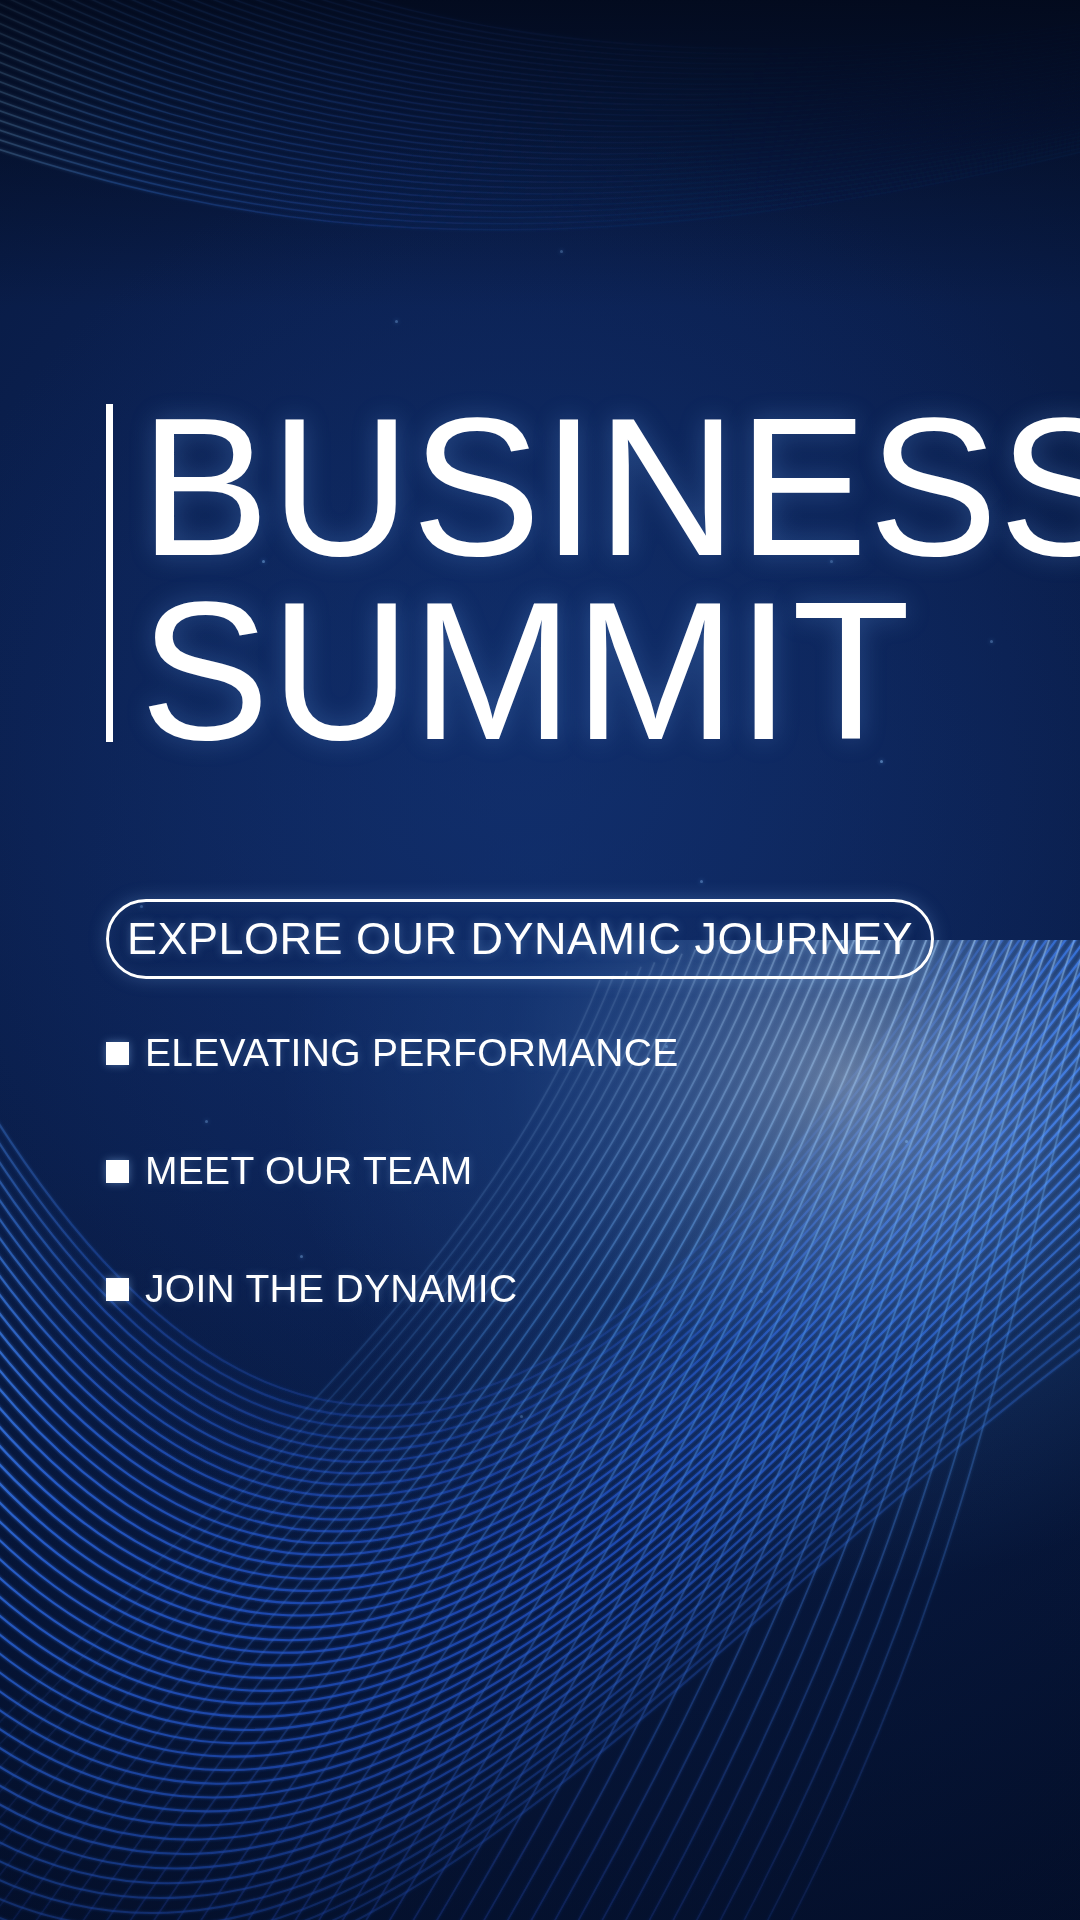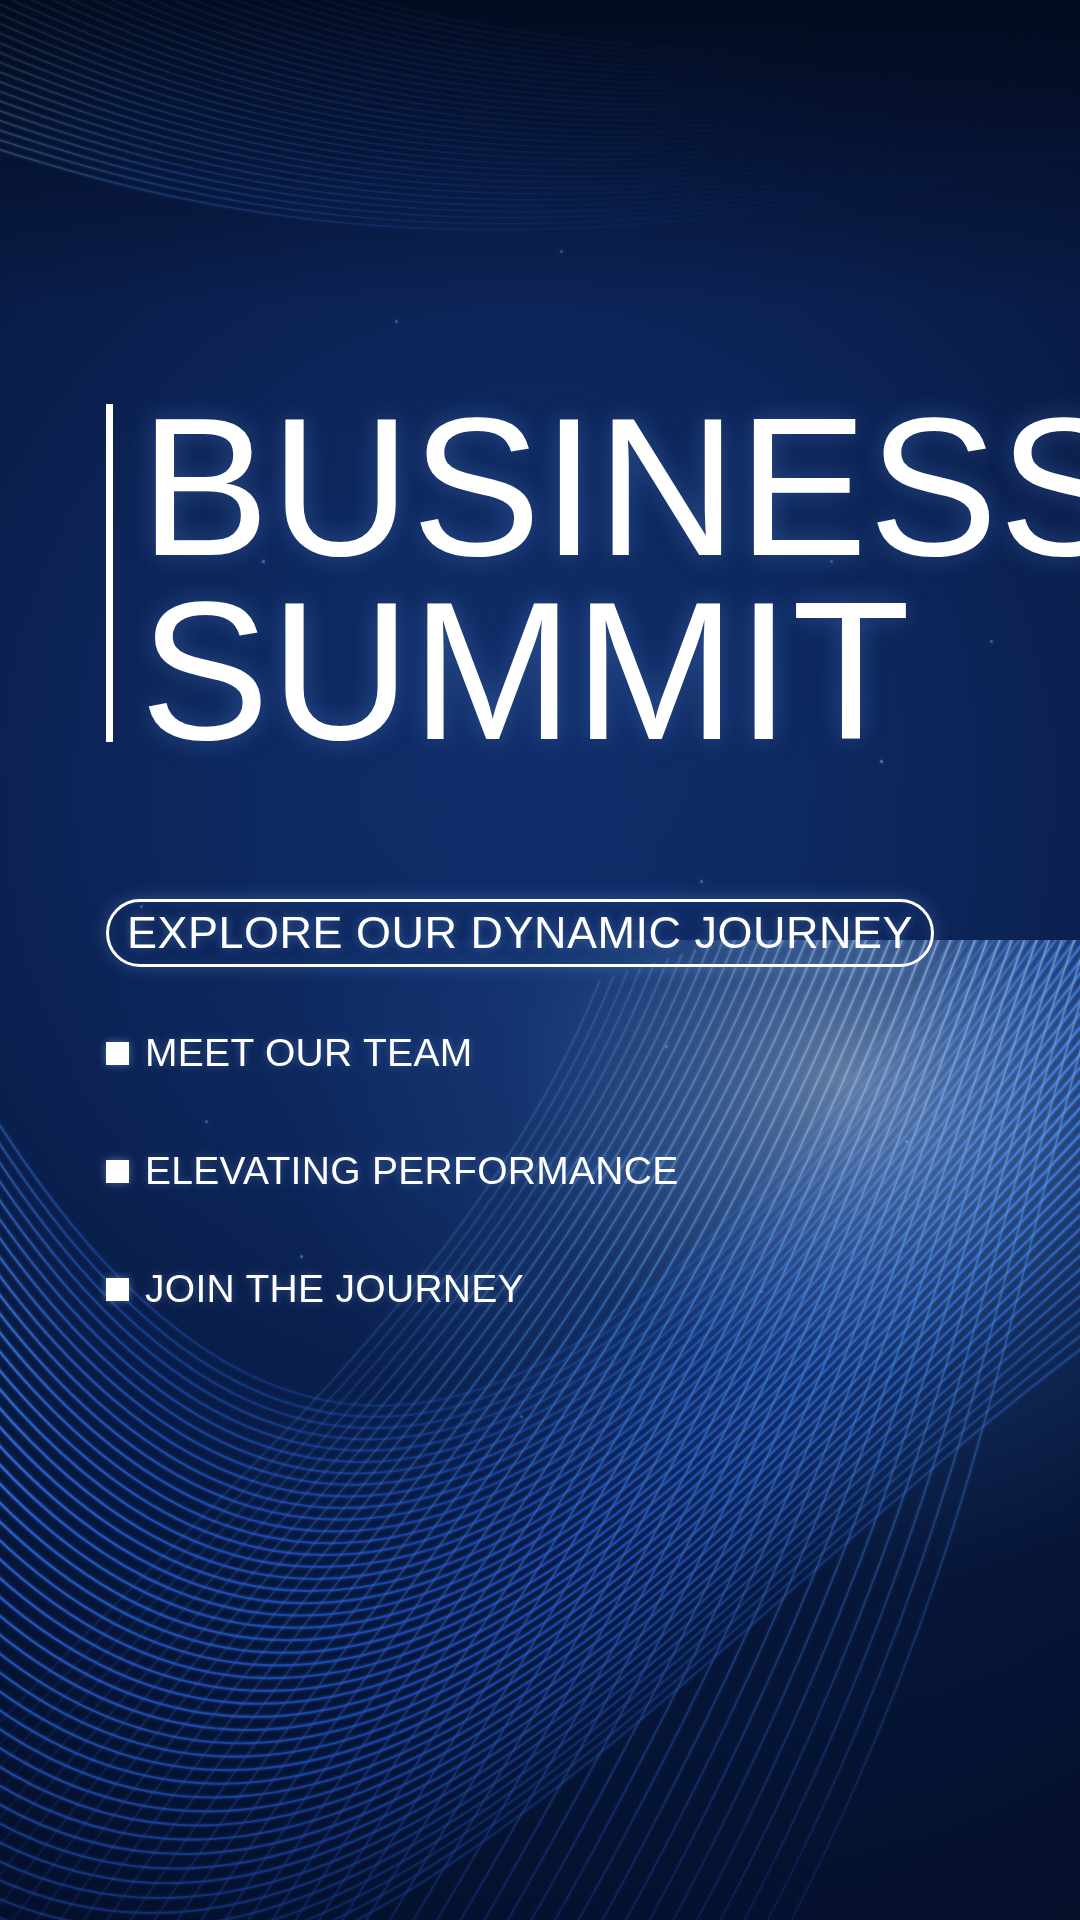--- a/index.html
+++ b/index.html
@@ -86,21 +86,21 @@
     text-shadow: 0 0 26px rgba(120,180,255,0.28);
     transform: scaleX(0.99);
     transform-origin: left center;
   }
 
   .cta-pill {
     position: absolute;
     left: 106px;
     top: 895px;
     width: 828px;
-    height: 68px;
+    height: 80px;
     border: 3px solid #ffffff;
     border-radius: 42px;
     box-sizing: border-box;
     display: flex;
     align-items: center;
     justify-content: center;
     box-shadow: 0 0 18px rgba(140,195,255,0.25), inset 0 0 18px rgba(120,180,255,0.10);
   }
   .cta-pill-label {
     color: #ffffff;
@@ -353,29 +353,29 @@
     </div>
 
     <div class="cta-pill">
       <span class="cta-pill-label">EXPLORE OUR DYNAMIC JOURNEY</span>
     </div>
 
     <div class="feature-list">
 
       <div class="feature-item">
         <span class="feature-bullet"></span>
+        <span class="feature-label">ELEVATING PERFORMANCE</span>
+      </div>
+
+      <div class="feature-item">
+        <span class="feature-bullet"></span>
         <span class="feature-label">MEET OUR TEAM</span>
       </div>
 
+
       <div class="feature-item">
         <span class="feature-bullet"></span>
-        <span class="feature-label">ELEVATING PERFORMANCE</span>
-      </div>
-
-
-      <div class="feature-item">
-        <span class="feature-bullet"></span>
-        <span class="feature-label">JOIN THE JOURNEY</span>
+        <span class="feature-label">JOIN THE DYNAMIC</span>
       </div>
 
     </div>
   </div>
 </div>
 
 </body></html>

